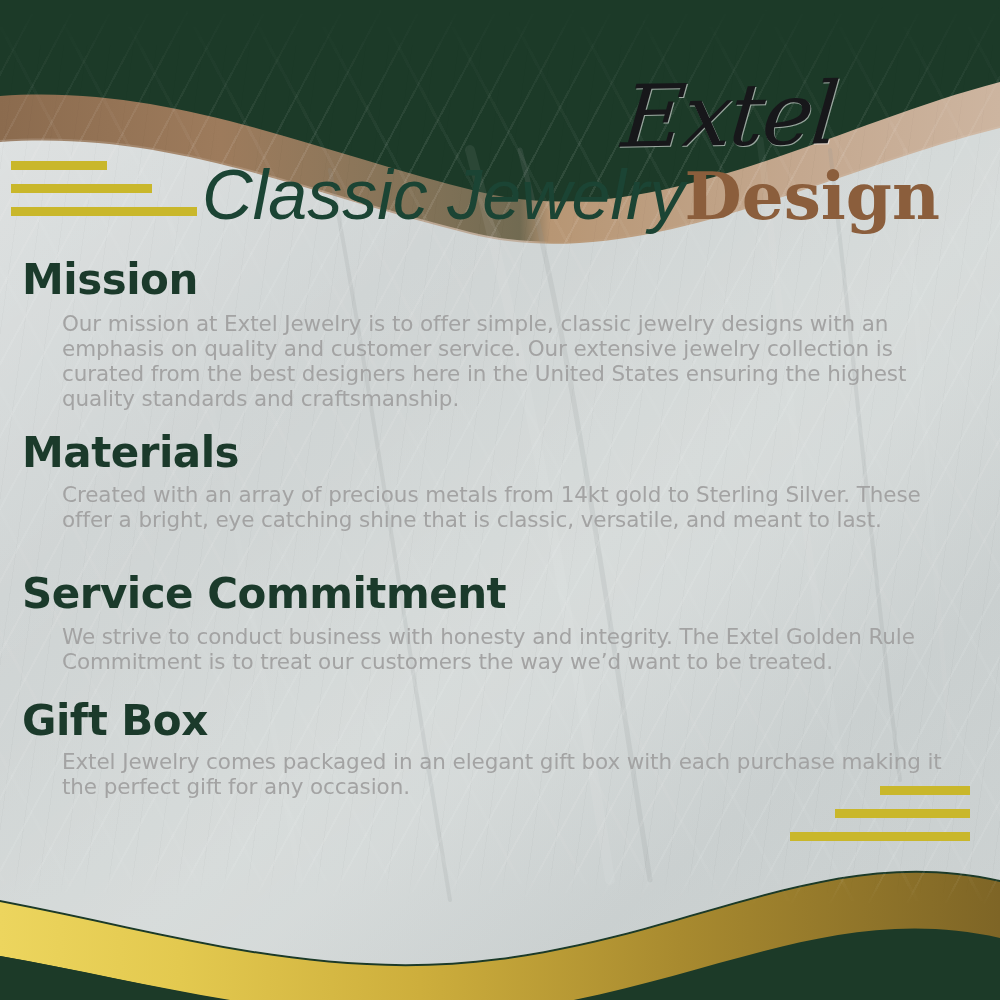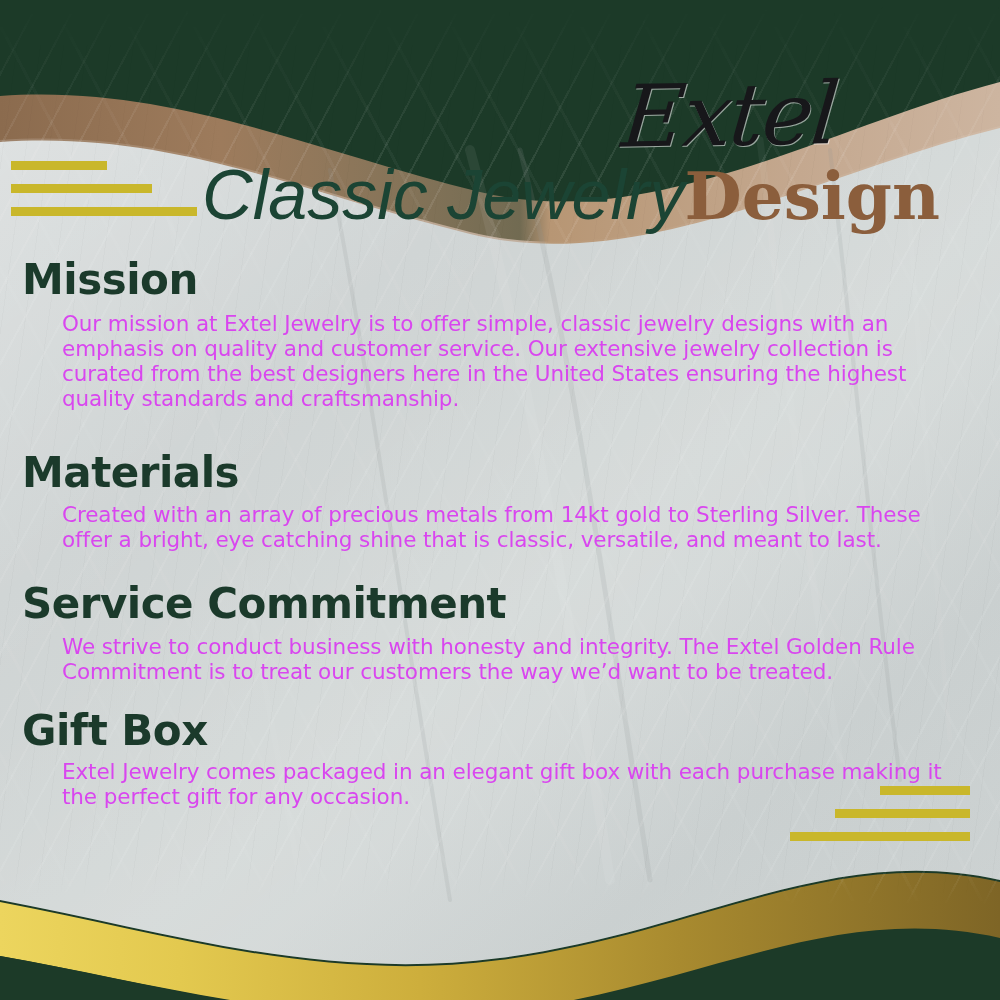--- a/index.html
+++ b/index.html
@@ -101,30 +101,30 @@
     line-height:1.06;
     color:#1b3a2b;
     padding-left:22px;
     letter-spacing:-0.5px;
   }
   .section-body {
     font-family:"DejaVu Sans", sans-serif;
     font-weight:400;
     font-size:21.5px;
     line-height:25px;
-    color:#d946ef;
+    color:#a3a3a3;
     padding-left:62px;
     padding-right:45px;
     margin-top:7px;
     letter-spacing:-0.1px;
   }
   .section + .section { margin-top:22px; }
   #section-mission   .section-body { margin-top:8px; }
-  #section-materials { margin-top:40px; }
-  #section-service   { margin-top:30px; }
+  #section-materials { margin-top:20px; }
+  #section-service   { margin-top:40px; }
   #section-giftbox   { margin-top:25px; }
   #section-giftbox   .section-body { margin-top:6px; }
 </style>
 </head>
 <body>
 
 <div id="stage">
 
   <svg class="bg-svg" viewBox="0 0 1000 1000" preserveAspectRatio="none">
     <defs>

